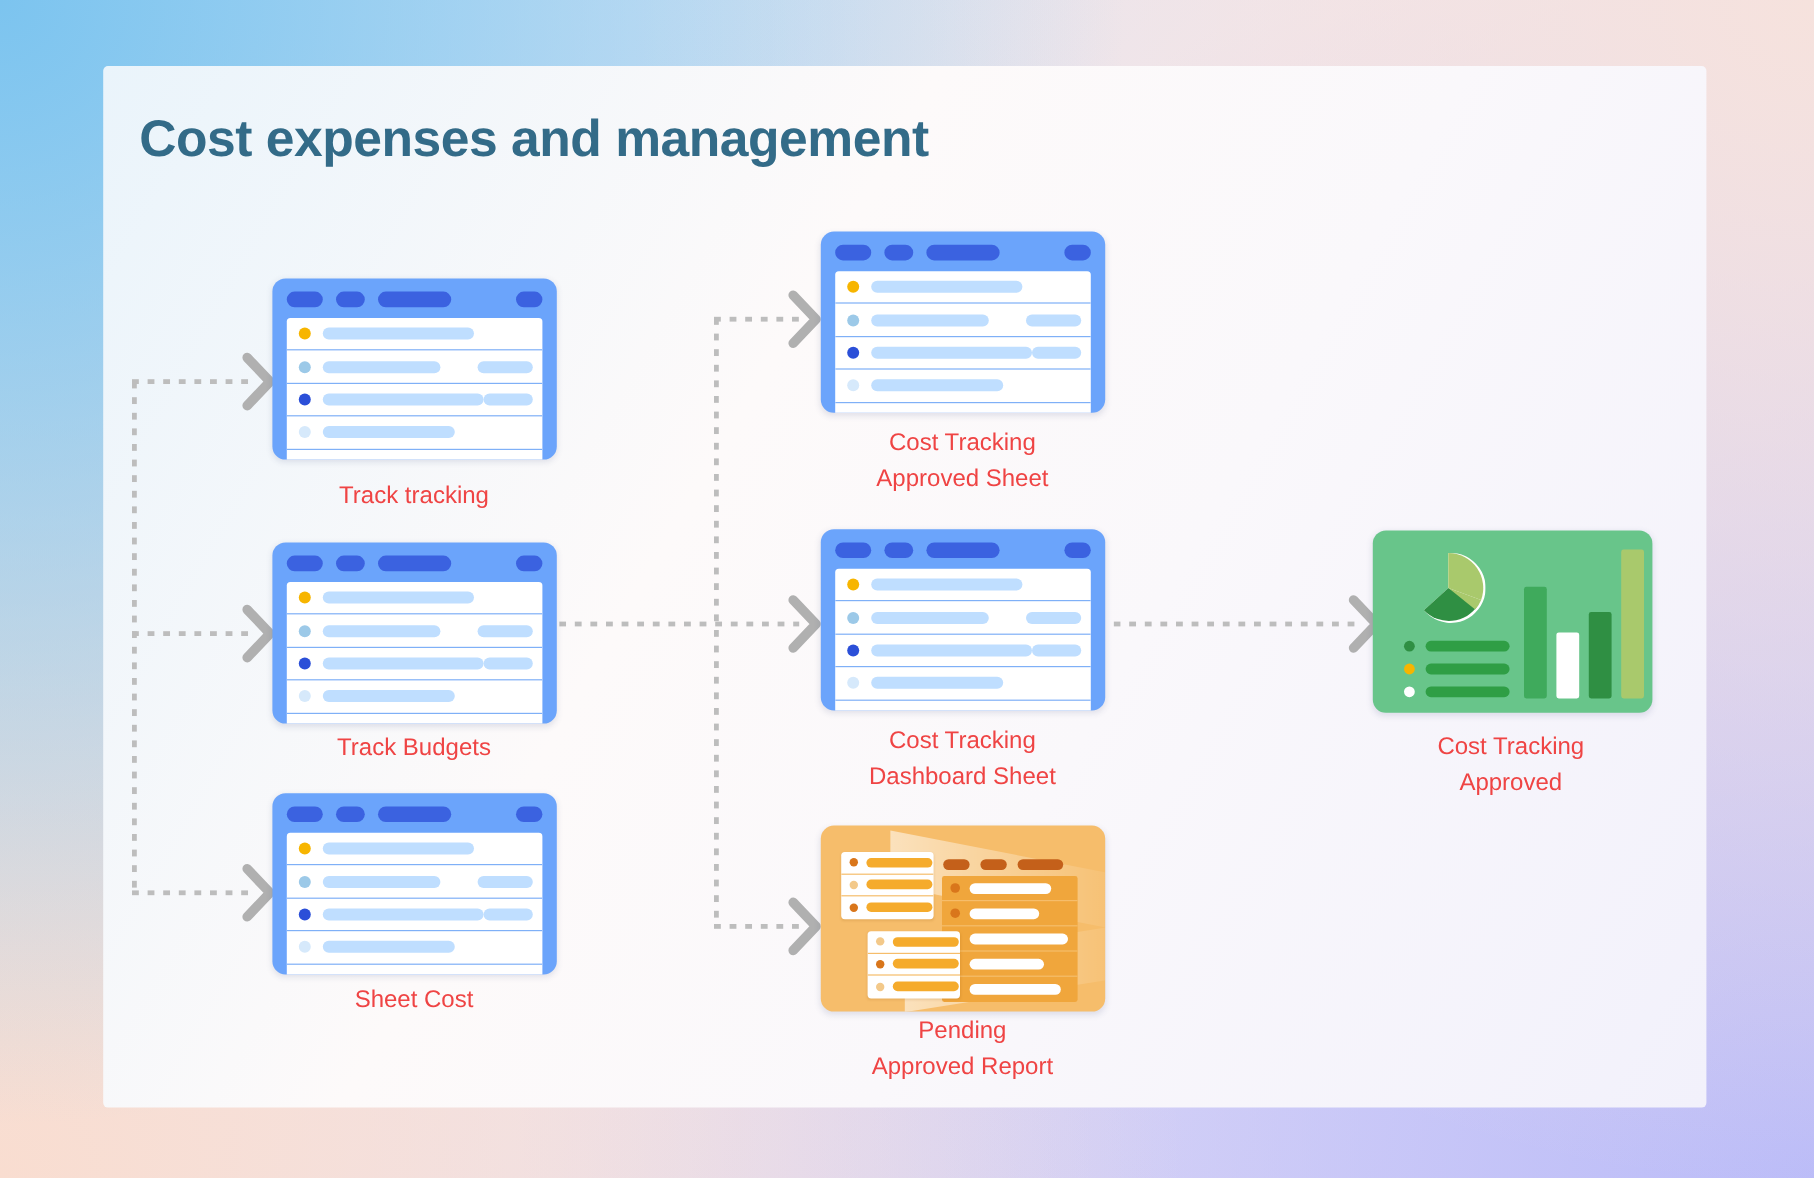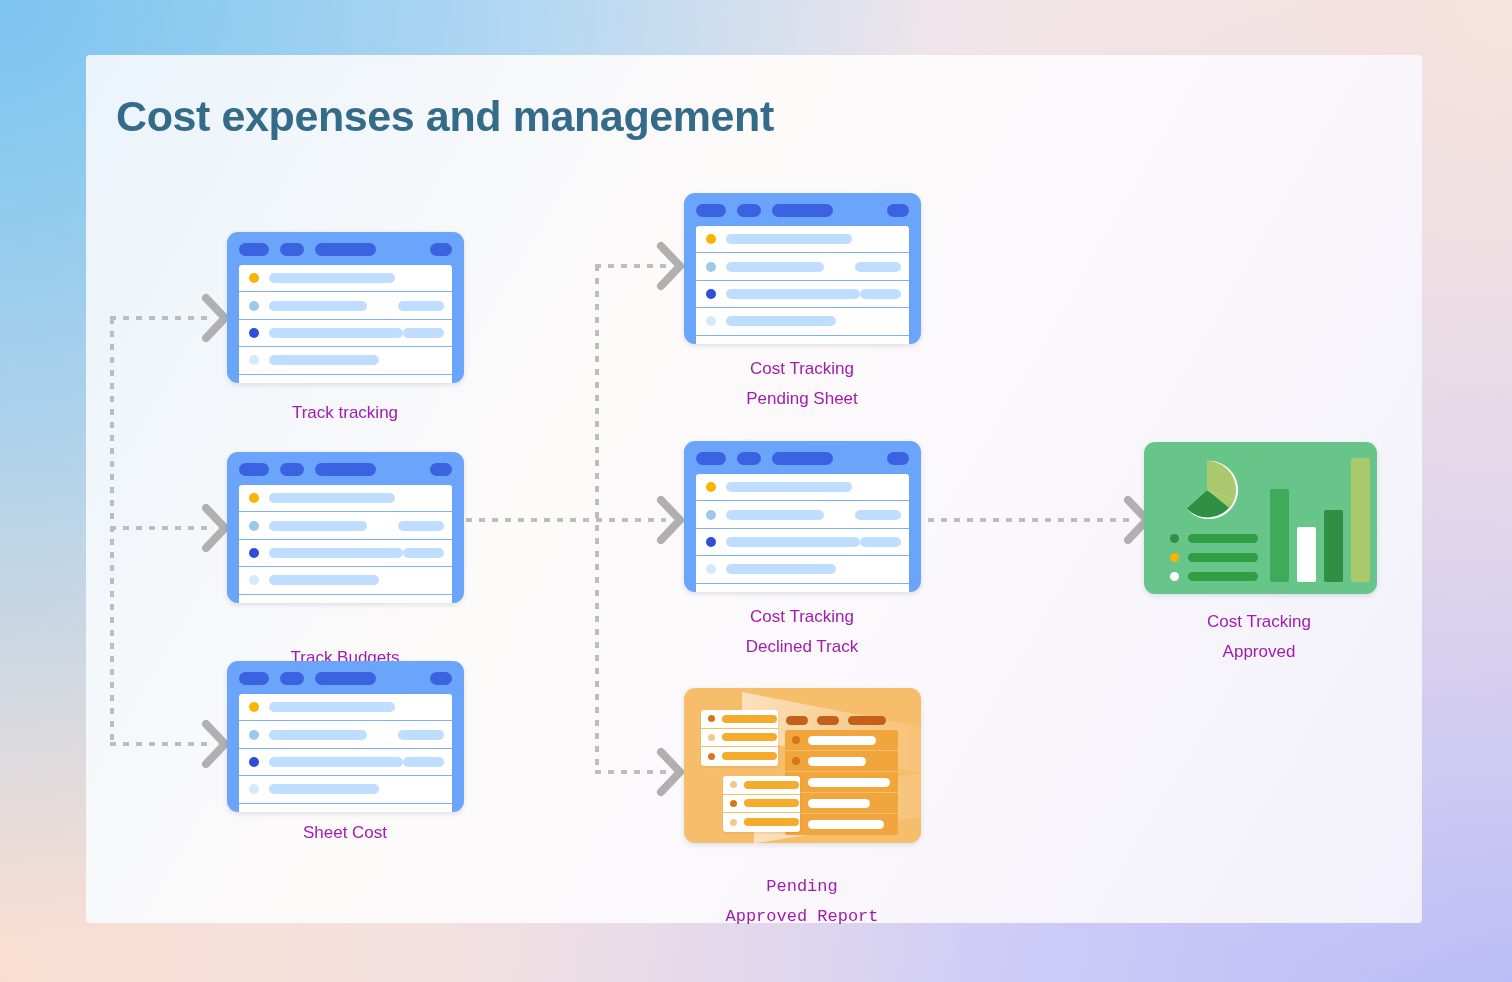--- a/index.html
+++ b/index.html
@@ -62,21 +62,21 @@
     display:flex; align-items:center; height:27.4px;
     border-bottom:1.6px solid #7fb0f7; padding:0 8px 0 10px;
   }
   .row:last-child{ border-bottom:none; }
   .dot{ width:10px; height:10px; border-radius:50%; flex:0 0 auto; }
   .bar{ height:10px; border-radius:6px; background:#bfdeff; margin-left:10px; }
   .bar2{ height:10px; border-radius:6px; background:#bfdeff; margin-left:auto; width:46px; }
 
   .caption{
     position:absolute; left:50%; transform:translateX(-50%);
-    text-align:center; color:#a21caf; font-size:17px;
+    text-align:center; color:#ef4444; font-size:20px;
     line-height:30px; white-space:nowrap;
   }
 
   
   .orange .shell{ background:#f6bd6b; position:relative; }
   .o-grid{ position:absolute; background:#f0a63c; border-radius:2px; }
   .o-grid .orow{
     display:flex; align-items:center; height:21px;
     border-bottom:1.4px solid #f6bd6b; padding-left:7px;
   }
@@ -207,21 +207,21 @@
           <span class="bar2"></span>
         </div>
       <div class="row">
           <span class="dot" style="background:#d6e9fb"></span>
           <span class="bar" style="width:110px"></span>
         </div>
       <div class="row"></div>
     </div>
   </div>
 </div>
-<div class="caption" style="left:345px; top:608px;margin-top:35px;">Track Budgets</div>
+<div class="caption" style="left:345px; top:608px;">Track Budgets</div>
 
 <div class="card blue" style="left:227px; top:661px; width:237px; height:151px;">
   <div class="shell">
     <div class="titlebar">
       <span class="tb a"></span>
       <span class="tb b"></span>
       <span class="tb c"></span>
       <span class="tb d"></span>
     </div>
     <div class="sheet">
@@ -275,21 +275,21 @@
       <div class="row">
           <span class="dot" style="background:#d6e9fb"></span>
           <span class="bar" style="width:110px"></span>
         </div>
       <div class="row"></div>
     </div>
   </div>
 </div>
 <div class="caption" style="left:802px; top:354px;">
   <div>Cost Tracking</div>
-  <div>Pending Sheet</div>
+  <div>Approved Sheet</div>
 </div>
 
 <div class="card blue" style="left:684px; top:441px; width:237px; height:151px;">
   <div class="shell">
     <div class="titlebar">
       <span class="tb a"></span>
       <span class="tb b"></span>
       <span class="tb c"></span>
       <span class="tb d"></span>
     </div>
@@ -311,21 +311,21 @@
       <div class="row">
           <span class="dot" style="background:#d6e9fb"></span>
           <span class="bar" style="width:110px"></span>
         </div>
       <div class="row"></div>
     </div>
   </div>
 </div>
 <div class="caption" style="left:802px; top:602px;">
   <div>Cost Tracking</div>
-  <div>Declined Track</div>
+  <div>Dashboard Sheet</div>
 </div>
 
 <div class="card orange" style="left:684px; top:688px; width:237px; height:155px;">
   <div class="shell">
 
     <div class="beam" style="left:58px; top:24px; width:205px; height:46px; transform:skewY(11deg);"></div>
     <div class="beam" style="left:70px; top:96px; width:195px; height:44px; transform:skewY(-9deg);"></div>
 
     <div class="o-head" style="left:102px; top:28px; gap:9px;">
       <i style="width:22px"></i>
@@ -381,21 +381,21 @@
           <span class="m-bar"></span>
         </div>
       <div class="mrow">
           <span class="m-dot" style="background:#f3c98a"></span>
           <span class="m-bar"></span>
         </div>
     </div>
 
   </div>
 </div>
-<div class="caption" style="left:802px; top:872px;font-family:Liberation Mono, monospace;">
+<div class="caption" style="left:802px; top:844px;">
   <div>Pending</div>
   <div>Approved Report</div>
 </div>
 
 <div class="card green" style="left:1144px; top:442px; width:233px; height:152px;">
   <div class="shell">
 
     <svg style="position:absolute; left:32px; top:17px; width:62px; height:62px;" viewBox="0 0 100 100">
       <path d="M50 50 L50 3 A47 47 0 0 1 90 73 Z" fill="#a9c96c" transform="rotate(0 50 50)"></path>
       <path d="M50 50 L50 3 A47 47 0 1 1 17 80 Z" fill="#ffffff"></path>

